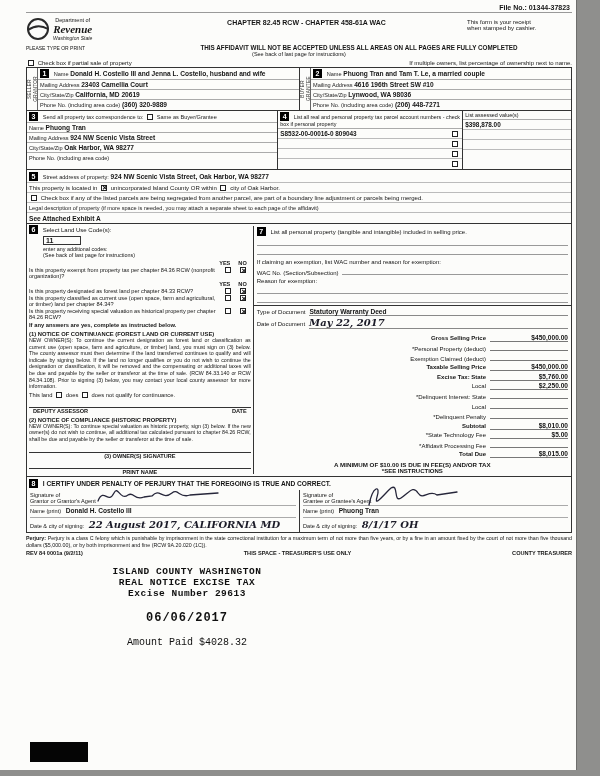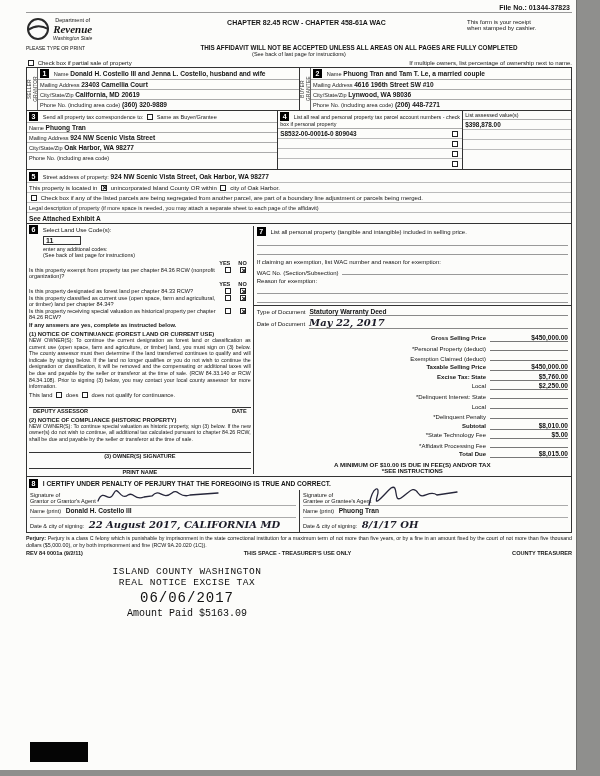--- a/index.html
+++ b/index.html
@@ -97,22 +97,22 @@
   .cert-col + .cert-col { border-left:1px solid #333; }
   .cert-row { font-size:5.6px; min-height:12px; border-bottom:1px solid #aaa; position:relative; padding:1px 0; }
   .cert-row:last-child { border-bottom:none; }
   .cert-val { font-size:6.6px; font-weight:bold; margin-left:3px; }
   .sig-svg { position:absolute; left:60px; top:-8px; overflow:visible; }
 
   .perjury { font-size:5.3px; text-align:justify; margin-top:2px; line-height:1.3; }
   .footer-row { display:flex; justify-content:space-between; font-size:5.6px; margin-top:2px; font-weight:bold; }
 
   .stamp { width:250px; margin:10px 0 0 36px; text-align:center; font-family:"Liberation Mono","DejaVu Sans Mono",monospace; color:#101010; }
-  .stamp .s1 { font-size:9.5px; letter-spacing:.5px; }
-  .stamp .s-date { font-size:14px; font-weight:normal; margin:2px 0; letter-spacing:1px; }
+  .stamp .s1 { font-size:9.5px; letter-spacing:.5px;font-weight:bold; }
+  .stamp .s-date { font-size:12px; font-weight:bold; margin:12px 0; letter-spacing:1px; }
   .stamp .s2 { font-size:10px; }
 
   .scan-mark { position:absolute; left:30px; top:742px; width:58px; height:20px; background:#050505; }
 </style>
 </head>
 <body>
 
 <div class="page">
 <div class="inner">
 
@@ -500,19 +500,20 @@
 
   <div class="footer-row">
     <span>REV 84 0001a (9/2/11)</span>
     <span>THIS SPACE - TREASURER'S USE ONLY</span>
     <span>COUNTY TREASURER</span>
   </div>
 
   <div class="stamp">
     <div class="s1">ISLAND COUNTY WASHINGTON</div>
     <div class="s1">REAL NOTICE EXCISE TAX</div>
+    <div class="s1">Excise Number 29613</div>
     <div class="s-date">06/06/2017</div>
-    <div class="s2">Amount Paid $5163.09</div>
+    <div class="s2">Amount Paid $4028.32</div>
   </div>
 
 </div>
 <div class="scan-mark"></div>
 </div>
 
 </body></html>

